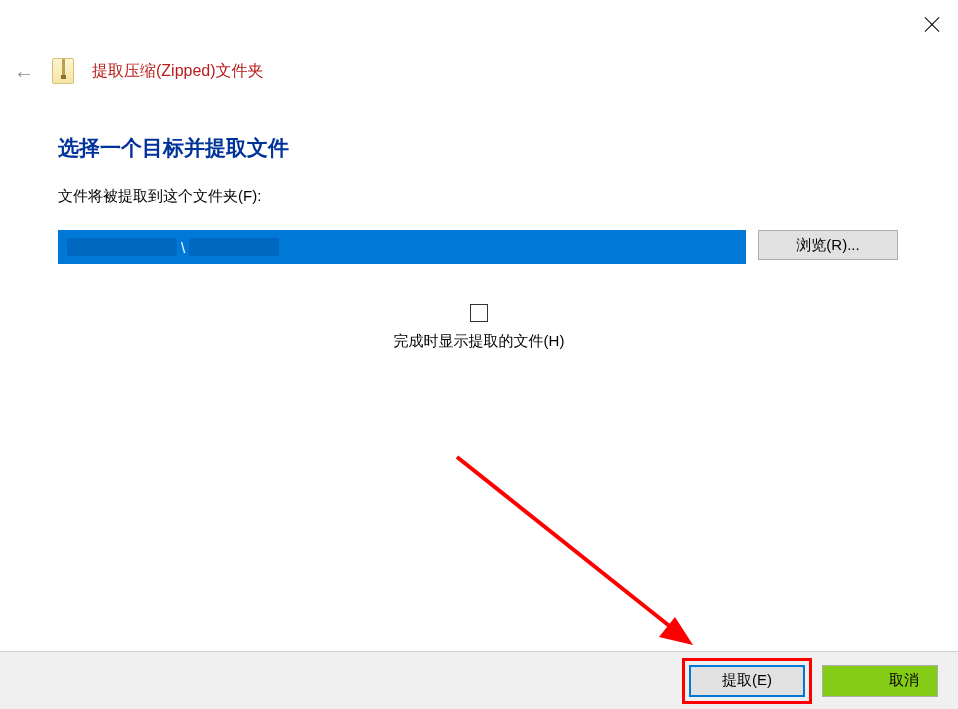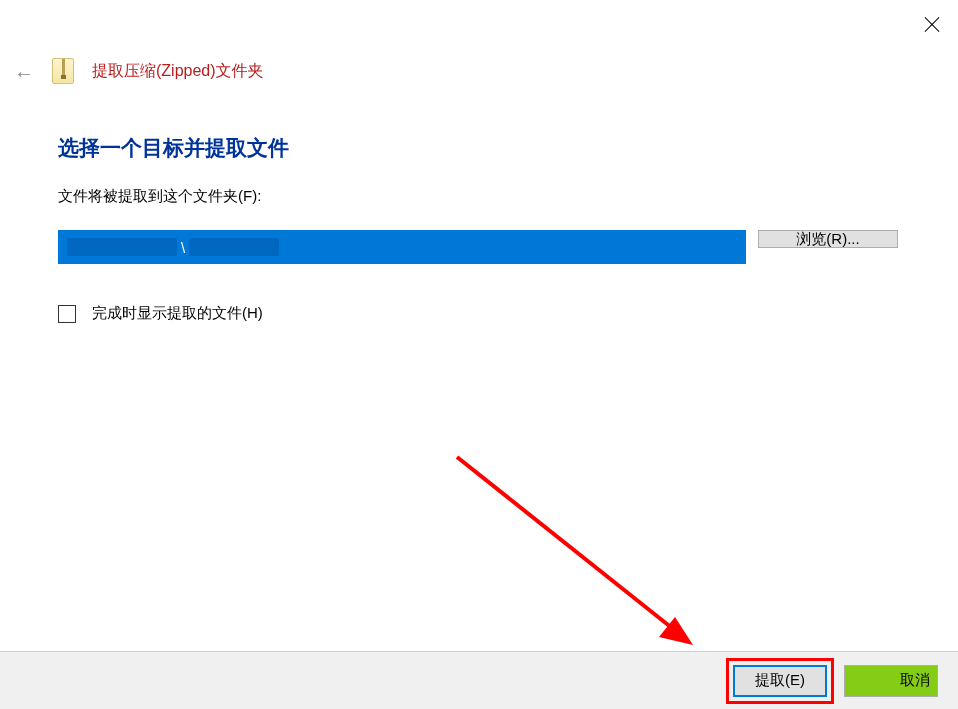--- a/index.html
+++ b/index.html
@@ -126,33 +126,34 @@
       display: inline-block;
       background: #0068c0;
       height: 18px;
       border-radius: 2px;
       margin-right: 4px;
     }
     .seg1 { width: 110px; }
     .seg2 { width: 90px; margin-left: 4px; }
     .browse-btn {
       flex: 0 0 140px;
-      height: 18px;
+      height: 30px;
       background: #e1e1e1;
       border: 1px solid #adadad;
       font-size: 15px;
       cursor: pointer;
       display: flex;
       align-items: center;
       justify-content: center;
     }
     .checkbox-row {
       display: flex;
       align-items: center;
-      gap: 16px;
+      gap: 10px;
+      flex-direction: column;
     }
     .checkbox {
       width: 18px;
       height: 18px;
       border: 1px solid #333;
       background: #fff;
       cursor: pointer;
     }
     .checkbox-label {
       font-size: 15px;
@@ -173,21 +174,21 @@
       justify-content: flex-end;
       padding-right: 20px;
       gap: 10px;
     }
     .highlight-box {
       border: 3px solid #f00;
       padding: 4px;
       display: inline-flex;
     }
     .btn {
-      width: 94px;
+      width: 116px;
       height: 32px;
       font-size: 15px;
       cursor: pointer;
       display: flex;
       align-items: center;
       justify-content: center;
       text-align: right;
     }
     .btn-primary {
       background: #e1e1e1;

